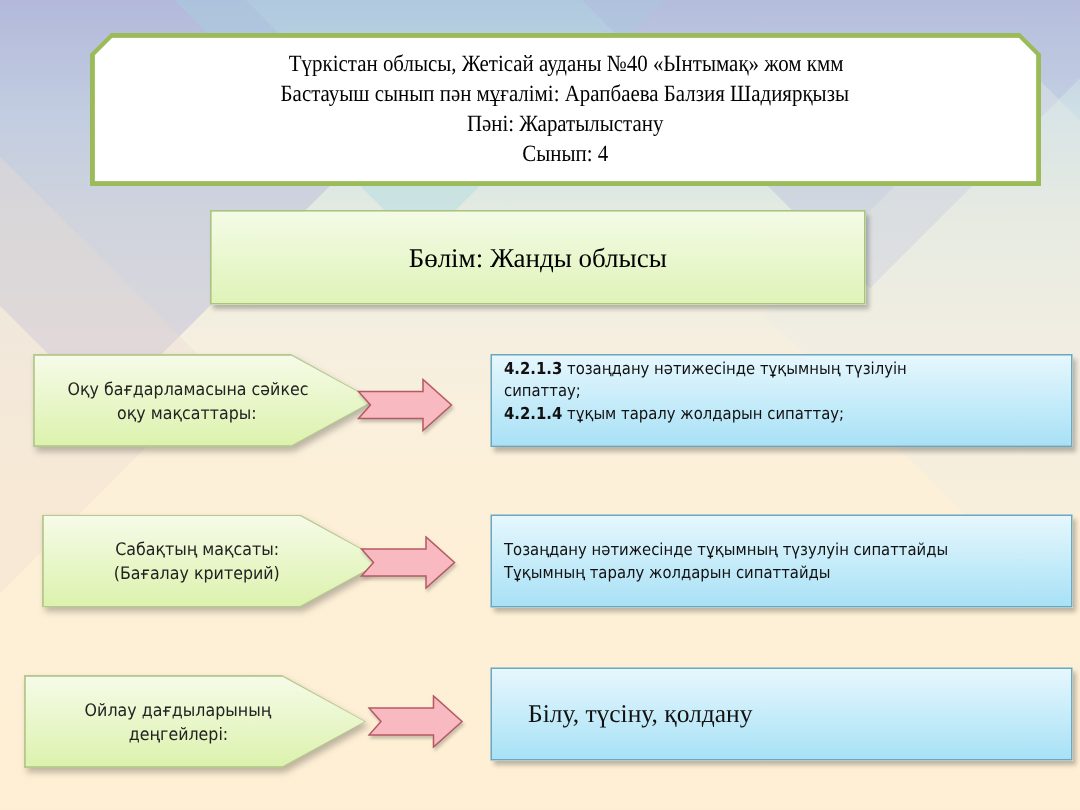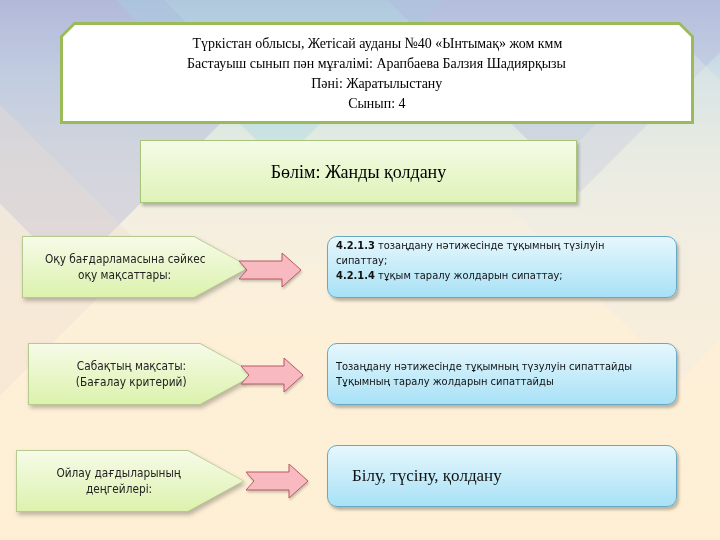--- a/index.html
+++ b/index.html
@@ -64,23 +64,23 @@
 
   
   .arrow {
     position: absolute; width: 64px; height: 36px;
     filter: drop-shadow(1px 2px 1px rgba(0,0,0,0.2));
   }
   .arrow svg { display: block; }
 
   
   .blue {
-    position: absolute; left: 327px; width: 350px; height: 62px;
+    position: absolute; left: 327px; width: 388px; height: 62px;
     background: linear-gradient(180deg, #e6f7fd 0%, #a8e1f6 100%);
-    border: 1px solid #6aa8c2; border-radius: 10px;
+    border: 1px solid #6aa8c2; border-radius: 0;
     box-shadow: 2px 3px 3px rgba(0,0,0,0.25);
     box-sizing: border-box;
     font-family: "DejaVu Sans", sans-serif; color: #111;
   }
   .blue .txt { font-size: 11px; line-height: 15px; white-space: nowrap; }
   .blue .txt span { display: block; transform-origin: left center; transform: scaleX(0.9); }
   .blue-1 { top: 236px; padding: 1px 0 0 8px; }
   .blue-2 { top: 343px; padding: 15px 0 11px 8px; }
   .blue-3 { top: 445px; display: flex; align-items: center; padding-left: 24px; }
   .blue-3 .big { font-family: "Liberation Serif", serif; font-size: 17px; }
@@ -98,21 +98,21 @@
 <div class="header-wrap">
   <div class="header-inner">
     <div class="line">Түркістан облысы, Жетісай ауданы №40 «Ынтымақ» жом кмм</div>
     <div class="line">Бастауыш сынып пән мұғалімі: Арапбаева Балзия Шадиярқызы</div>
     <div class="line">Пәні: Жаратылыстану</div>
     <div class="line">Сынып: 4</div>
   </div>
 </div>
 
 <div class="topic-box">
-  <div>Бөлім: Жанды қолдану</div>
+  <div>Бөлім: Жанды облысы</div>
 </div>
 
 <div class="pent" style="left:22px; top:236px;">
   <div class="pent-border"></div>
   <div class="pent-fill">
     <span>Оқу бағдарламасына сәйкес</span>
     <span>оқу мақсаттары:</span>
   </div>
 </div>
 <div class="arrow" style="left:238px; top:252px;">

